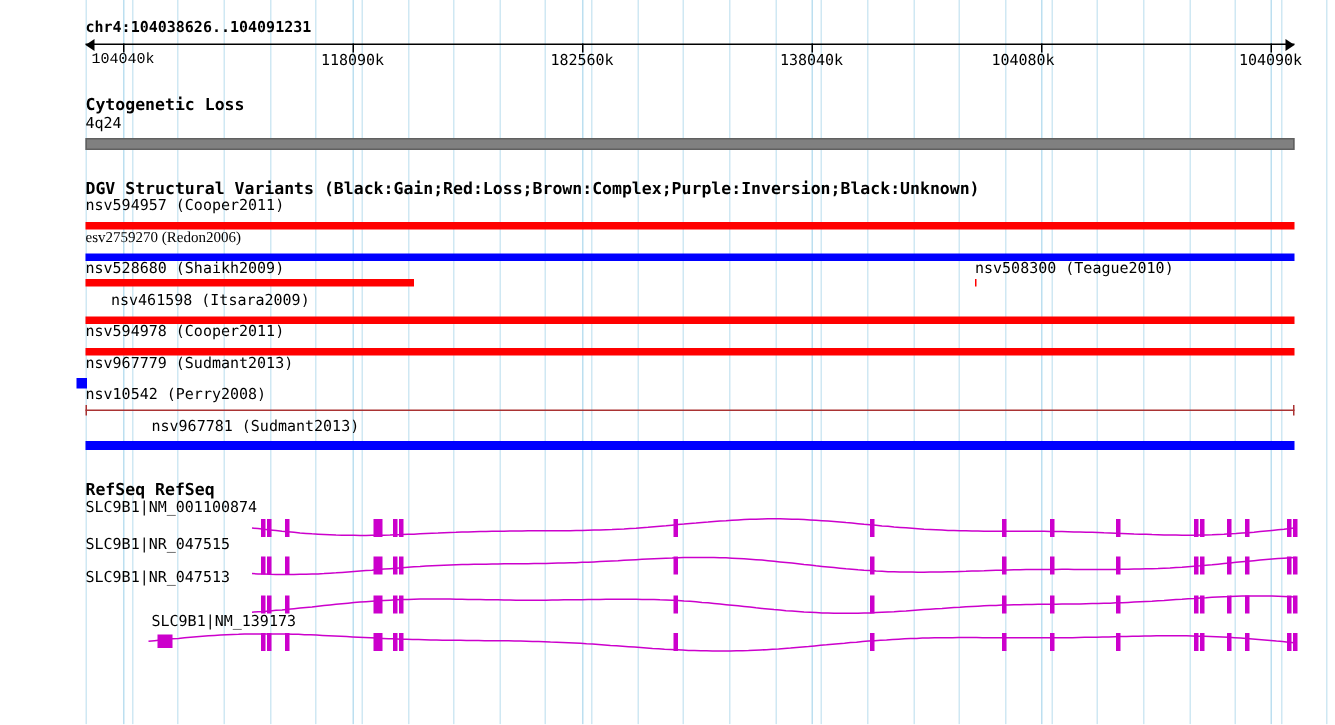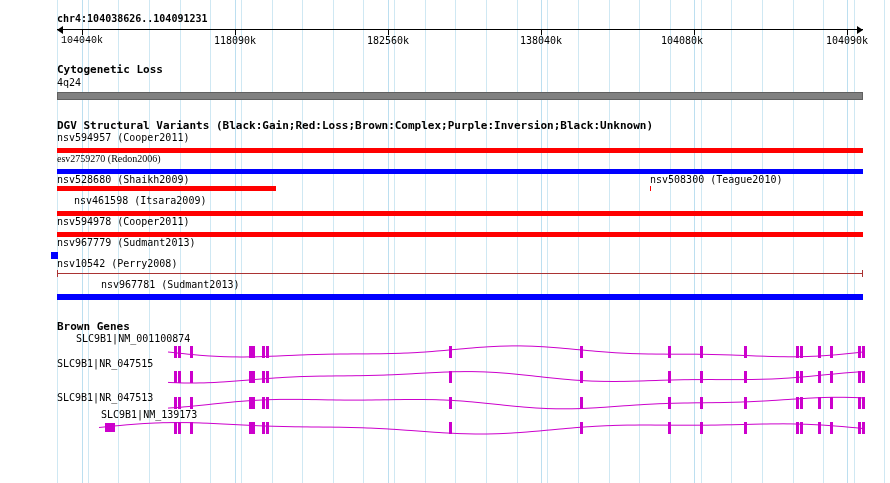--- a/index.html
+++ b/index.html
@@ -188,23 +188,23 @@
         <div class="item-label" style="left: 57px; top: 258px;">nsv10542 (Perry2008)</div>
         <div style="position: absolute; left: 57px; top: 273px; width: 806px; height: 1px; background: rgb(170, 51, 51);"></div>
         <div style="position: absolute; left: 57px; top: 270px; width: 1px; height: 7px; background: rgb(170, 51, 51);"></div>
         <div style="position: absolute; left: 862px; top: 270px; width: 1px; height: 7px; background: rgb(170, 51, 51);"></div>
         <div class="item-label" style="left: 63px; top: 279px; margin-left: 38px;">nsv967781 (Sudmant2013)</div>
         <div style="position: absolute; left: 57px; top: 294px; width: 806px; height: 6px; background: rgb(0, 0, 255);"></div>
       </div>
   </div>
 
   <div>
-    <div class="track-title" style="left:57px; top:320px;">Brown Genes</div>
+    <div class="track-title" style="left:57px; top:320px;">RefSeq RefSeq</div>
     <div id="gene-items">
-        <div class="item-label" style="left: 57px; top: 333px; margin-left: 19px;">SLC9B1|NM_001100874</div>
+        <div class="item-label" style="left: 57px; top: 333px;">SLC9B1|NM_001100874</div>
         <svg class="intron-wave" width="698" height="22" style="left: 168px; top: 341px;">
           <polyline points="0,11.0 4,11.4 8,11.9 12,12.3 16,12.7 20,13.2 24,13.5 28,13.9 32,14.3 36,14.6 40,14.9 44,15.1 48,15.3 52,15.5 56,15.7 60,15.8 64,15.9 68,15.9 72,16.0 76,16.0 80,15.9 84,15.9 88,15.8 92,15.7 96,15.5 100,15.4 104,15.2 108,15.1 112,14.9 116,14.7 120,14.5 124,14.4 128,14.2 132,14.0 136,13.9 140,13.7 144,13.6 148,13.5 152,13.4 156,13.3 160,13.2 164,13.1 168,13.1 172,13.0 176,13.0 180,13.0 184,12.9 188,12.9 192,12.9 196,12.9 200,12.9 204,12.8 208,12.8 212,12.8 216,12.7 220,12.6 224,12.5 228,12.4 232,12.3 236,12.1 240,12.0 244,11.8 248,11.6 252,11.3 256,11.1 260,10.8 264,10.5 268,10.1 272,9.8 276,9.5 280,9.1 284,8.7 288,8.4 292,8.0 296,7.7 300,7.3 304,7.0 308,6.6 312,6.3 316,6.1 320,5.8 324,5.6 328,5.4 332,5.2 336,5.1 340,5.0 344,4.9 348,4.9 352,4.9 356,5.0 360,5.1 364,5.2 368,5.4 372,5.6 376,5.8 380,6.1 384,6.4 388,6.7 392,7.0 396,7.4 400,7.7 404,8.1 408,8.5 412,8.8 416,9.2 420,9.6 424,9.9 428,10.3 432,10.6 436,10.9 440,11.2 444,11.5 448,11.8 452,12.0 456,12.2 460,12.4 464,12.6 468,12.7 472,12.8 476,12.9 480,13.0 484,13.0 488,13.1 492,13.1 496,13.1 500,13.2 504,13.2 508,13.2 512,13.2 516,13.2 520,13.2 524,13.2 528,13.2 532,13.3 536,13.3 540,13.4 544,13.5 548,13.6 552,13.7 556,13.8 560,13.9 564,14.0 568,14.2 572,14.3 576,14.5 580,14.6 584,14.8 588,15.0 592,15.1 596,15.2 600,15.4 604,15.5 608,15.6 612,15.7 616,15.7 620,15.8 624,15.8 628,15.8 632,15.7 636,15.6 640,15.5 644,15.3 648,15.2 652,14.9 656,14.7 660,14.4 664,14.1 668,13.8 672,13.4 676,13.0 680,12.6 684,12.2 688,11.8 692,11.3 696,10.9" fill="none" stroke="#cc00cc" stroke-width="1"></polyline>
         </svg>
         <div style="position: absolute; left: 174px; top: 346px; width: 3px; height: 12px; background: rgb(204, 0, 204);"></div>
         <div style="position: absolute; left: 178px; top: 346px; width: 3px; height: 12px; background: rgb(204, 0, 204);"></div>
         <div style="position: absolute; left: 190px; top: 346px; width: 3px; height: 12px; background: rgb(204, 0, 204);"></div>
         <div style="position: absolute; left: 249px; top: 346px; width: 3px; height: 12px; background: rgb(204, 0, 204);"></div>
         <div style="position: absolute; left: 252px; top: 346px; width: 3px; height: 12px; background: rgb(204, 0, 204);"></div>
         <div style="position: absolute; left: 262px; top: 346px; width: 3px; height: 12px; background: rgb(204, 0, 204);"></div>
         <div style="position: absolute; left: 266px; top: 346px; width: 3px; height: 12px; background: rgb(204, 0, 204);"></div>
@@ -234,21 +234,21 @@
         <div style="position: absolute; left: 580px; top: 371px; width: 3px; height: 12px; background: rgb(204, 0, 204);"></div>
         <div style="position: absolute; left: 668px; top: 371px; width: 3px; height: 12px; background: rgb(204, 0, 204);"></div>
         <div style="position: absolute; left: 700px; top: 371px; width: 3px; height: 12px; background: rgb(204, 0, 204);"></div>
         <div style="position: absolute; left: 744px; top: 371px; width: 3px; height: 12px; background: rgb(204, 0, 204);"></div>
         <div style="position: absolute; left: 796px; top: 371px; width: 3px; height: 12px; background: rgb(204, 0, 204);"></div>
         <div style="position: absolute; left: 800px; top: 371px; width: 3px; height: 12px; background: rgb(204, 0, 204);"></div>
         <div style="position: absolute; left: 818px; top: 371px; width: 3px; height: 12px; background: rgb(204, 0, 204);"></div>
         <div style="position: absolute; left: 830px; top: 371px; width: 3px; height: 12px; background: rgb(204, 0, 204);"></div>
         <div style="position: absolute; left: 858px; top: 371px; width: 3px; height: 12px; background: rgb(204, 0, 204);"></div>
         <div style="position: absolute; left: 862px; top: 371px; width: 3px; height: 12px; background: rgb(204, 0, 204);"></div>
-        <div class="item-label" style="left: 57px; top: 392px;">SLC9B1|NR_047513</div>
+        <div class="item-label" style="left: 57px; top: 380px;">SLC9B1|NR_047513</div>
         <svg class="intron-wave" width="698" height="22" style="left: 168px; top: 392px;">
           <polyline points="0,16.1 4,15.8 8,15.6 12,15.3 16,14.9 20,14.6 24,14.2 28,13.8 32,13.4 36,13.0 40,12.6 44,12.1 48,11.7 52,11.3 56,10.9 60,10.5 64,10.1 68,9.7 72,9.4 76,9.1 80,8.8 84,8.5 88,8.3 92,8.1 96,7.9 100,7.7 104,7.6 108,7.5 112,7.4 116,7.4 120,7.4 124,7.4 128,7.4 132,7.4 136,7.5 140,7.5 144,7.6 148,7.6 152,7.7 156,7.8 160,7.9 164,7.9 168,8.0 172,8.0 176,8.1 180,8.1 184,8.1 188,8.1 192,8.1 196,8.1 200,8.0 204,8.0 208,7.9 212,7.9 216,7.8 220,7.8 224,7.7 228,7.6 232,7.6 236,7.5 240,7.5 244,7.5 248,7.5 252,7.5 256,7.5 260,7.6 264,7.6 268,7.7 272,7.9 276,8.0 280,8.2 284,8.4 288,8.7 292,8.9 296,9.2 300,9.6 304,9.9 308,10.3 312,10.7 316,11.1 320,11.5 324,11.9 328,12.3 332,12.7 336,13.2 340,13.6 344,14.0 348,14.4 352,14.7 356,15.1 360,15.4 364,15.7 368,16.0 372,16.2 376,16.4 380,16.6 384,16.7 388,16.8 392,16.8 396,16.8 400,16.8 404,16.8 408,16.7 412,16.6 416,16.4 420,16.2 424,16.0 428,15.8 432,15.5 436,15.3 440,15.0 444,14.7 448,14.4 452,14.1 456,13.8 460,13.6 464,13.3 468,13.0 472,12.8 476,12.5 480,12.3 484,12.1 488,11.9 492,11.7 496,11.6 500,11.4 504,11.3 508,11.2 512,11.1 516,11.0 520,11.0 524,10.9 528,10.8 532,10.8 536,10.8 540,10.7 544,10.7 548,10.6 552,10.6 556,10.5 560,10.4 564,10.3 568,10.2 572,10.1 576,9.9 580,9.8 584,9.6 588,9.4 592,9.2 596,9.0 600,8.8 604,8.5 608,8.3 612,8.0 616,7.7 620,7.5 624,7.2 628,7.0 632,6.7 636,6.5 640,6.2 644,6.0 648,5.8 652,5.7 656,5.5 660,5.4 664,5.3 668,5.3 672,5.3 676,5.3 680,5.4 684,5.5 688,5.6 692,5.8 696,6.0" fill="none" stroke="#cc00cc" stroke-width="1"></polyline>
         </svg>
         <div style="position: absolute; left: 174px; top: 397px; width: 3px; height: 12px; background: rgb(204, 0, 204);"></div>
         <div style="position: absolute; left: 178px; top: 397px; width: 3px; height: 12px; background: rgb(204, 0, 204);"></div>
         <div style="position: absolute; left: 190px; top: 397px; width: 3px; height: 12px; background: rgb(204, 0, 204);"></div>
         <div style="position: absolute; left: 249px; top: 397px; width: 3px; height: 12px; background: rgb(204, 0, 204);"></div>
         <div style="position: absolute; left: 252px; top: 397px; width: 3px; height: 12px; background: rgb(204, 0, 204);"></div>
         <div style="position: absolute; left: 262px; top: 397px; width: 3px; height: 12px; background: rgb(204, 0, 204);"></div>
         <div style="position: absolute; left: 266px; top: 397px; width: 3px; height: 12px; background: rgb(204, 0, 204);"></div>

